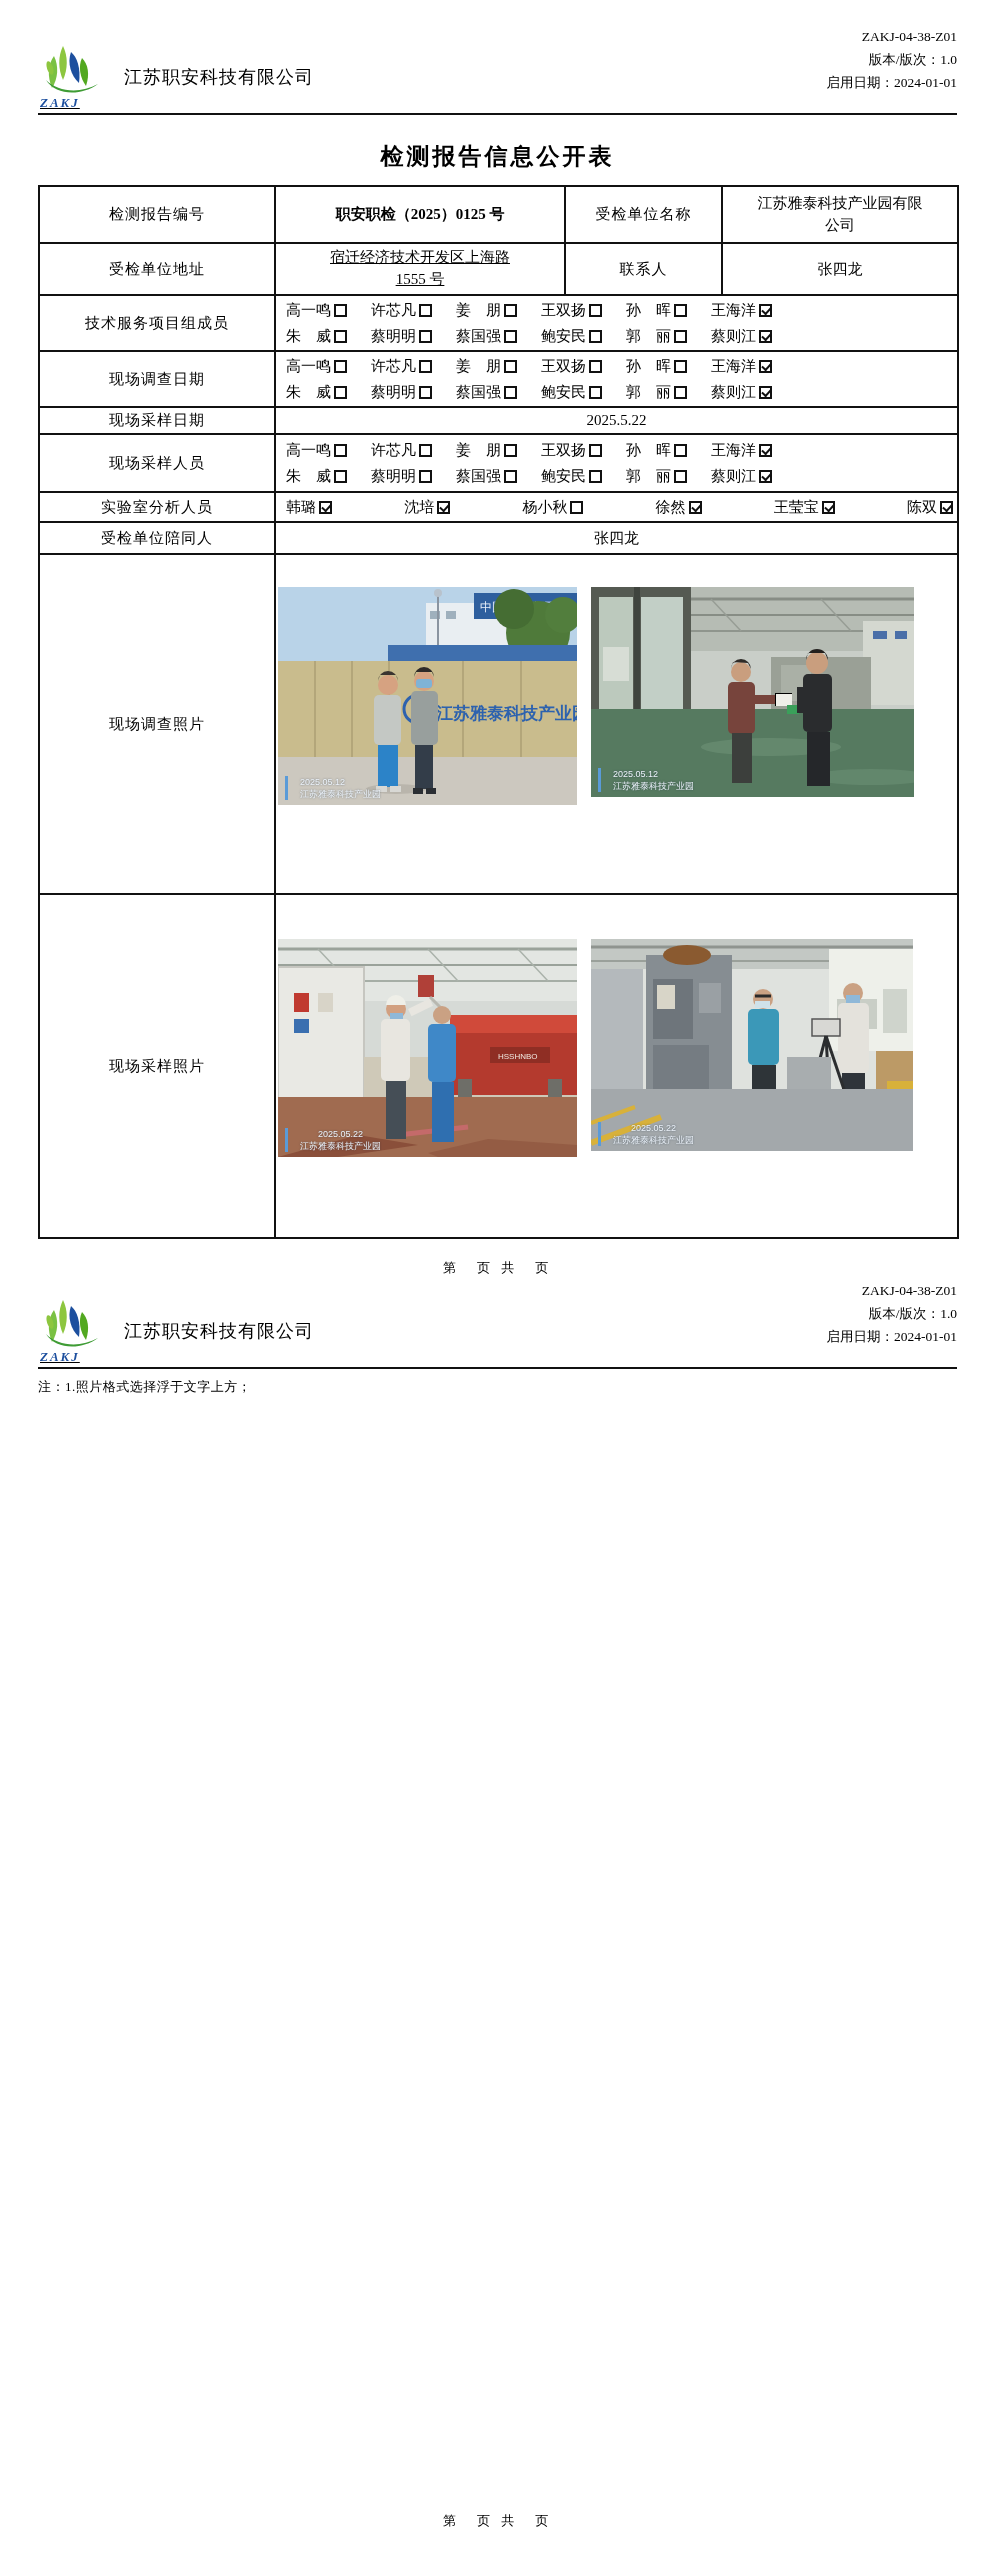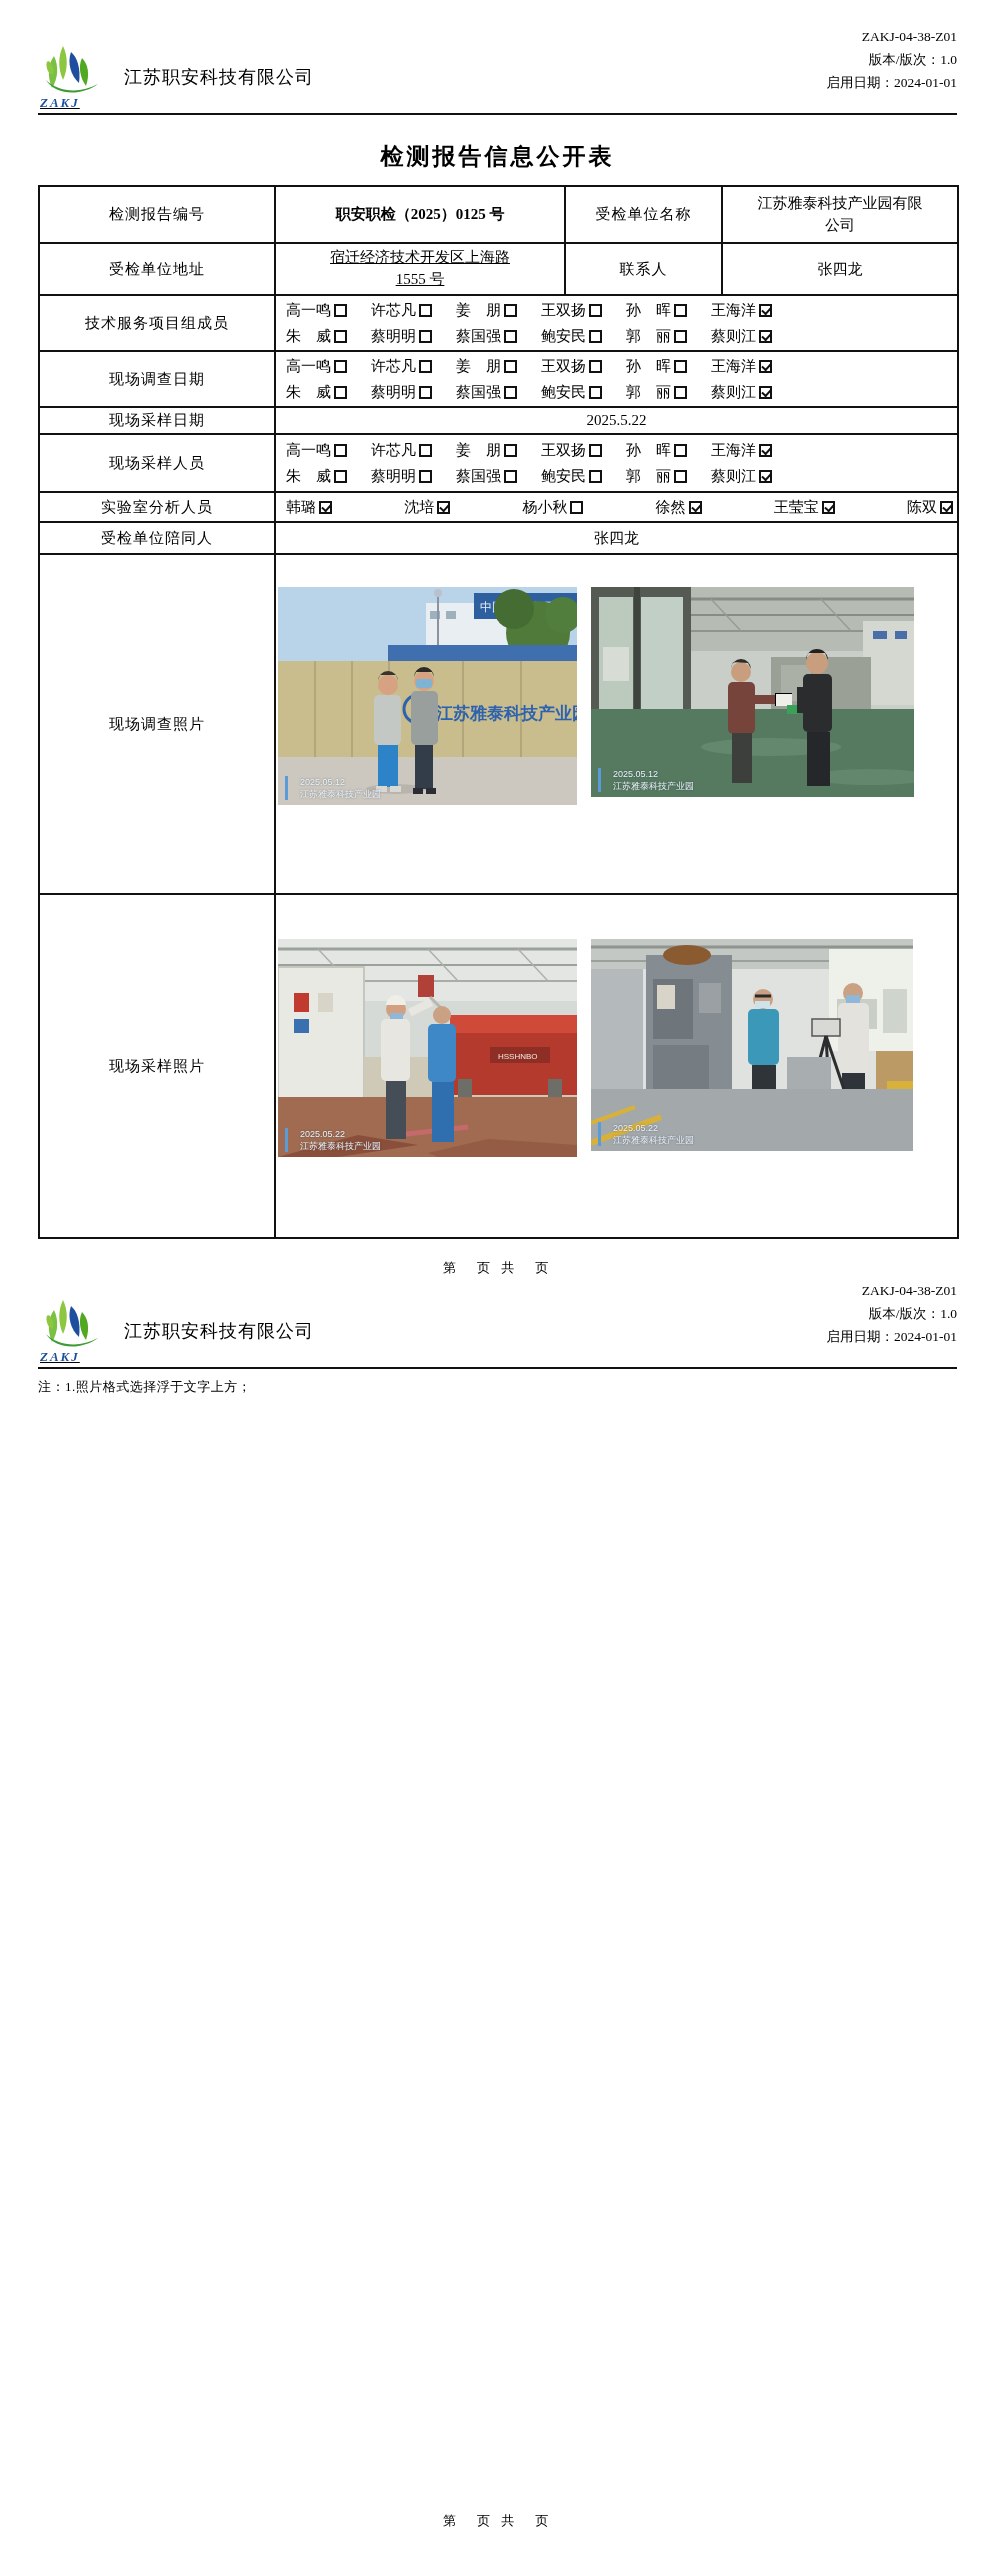--- a/index.html
+++ b/index.html
@@ -50,21 +50,21 @@
   .names.lab { gap:15px;justify-content:space-between; }
   .person { display:inline-flex; align-items:center; white-space:nowrap; }
   .pname { font-size:15px; }
   .cb { position:relative; display:inline-block; width:13px; height:13px; border:2px solid #111; margin-left:3px; background:#fff; }
   .cb.on::after { content:""; position:absolute; left:1px; top:1.5px; width:7px; height:4px;
                   border-left:2.4px solid #111; border-bottom:2.4px solid #111; transform:rotate(-48deg); }
 
   
   td.photocell { vertical-align:top; padding:0 0 0 2px; }
   td.photocell.p1 { padding-top:32px; }
-  td.photocell.p2 { padding-top:44px; }
+  td.photocell.p2 { padding-top:44px;text-align:center; }
   .photo-row { display:flex; gap:14px; }
   .photo { position:relative; overflow:hidden; background:#cfd3cd; }
   .ph-a { width:299px; height:218px; }
   .ph-b { width:323px; height:210px; }
   .ph-c { width:299px; height:218px; }
   .ph-d { width:322px; height:212px; }
   .photo svg { display:block; }
   .wm { position:absolute; left:7px; bottom:5px; display:flex; gap:12px; }
   .wm-bar { width:3px; background:#5a9bd8; }
   .wm-text { color:#edf3fa; font-size:9px; line-height:12px; font-family:"Liberation Sans","DejaVu Sans",sans-serif; text-shadow:0 0 2px rgba(20,40,60,.55); }

